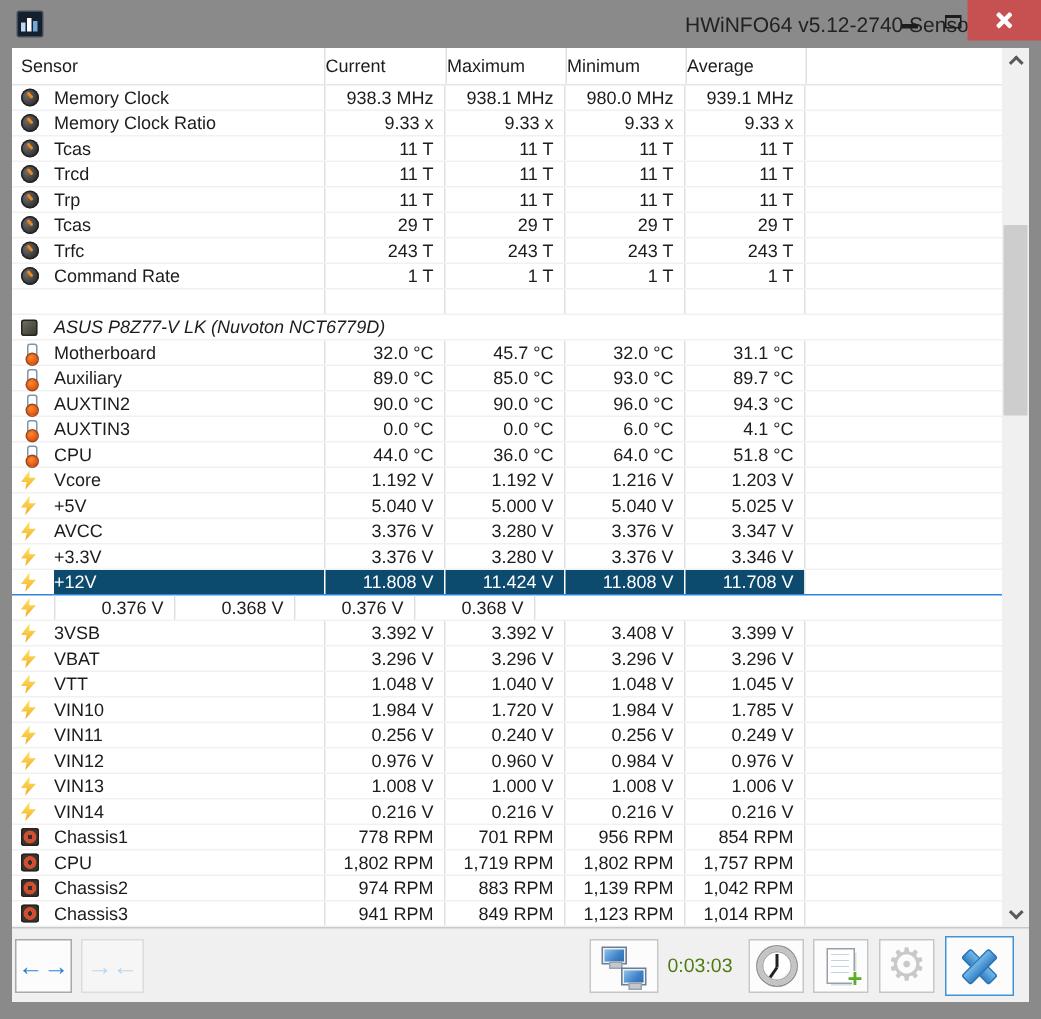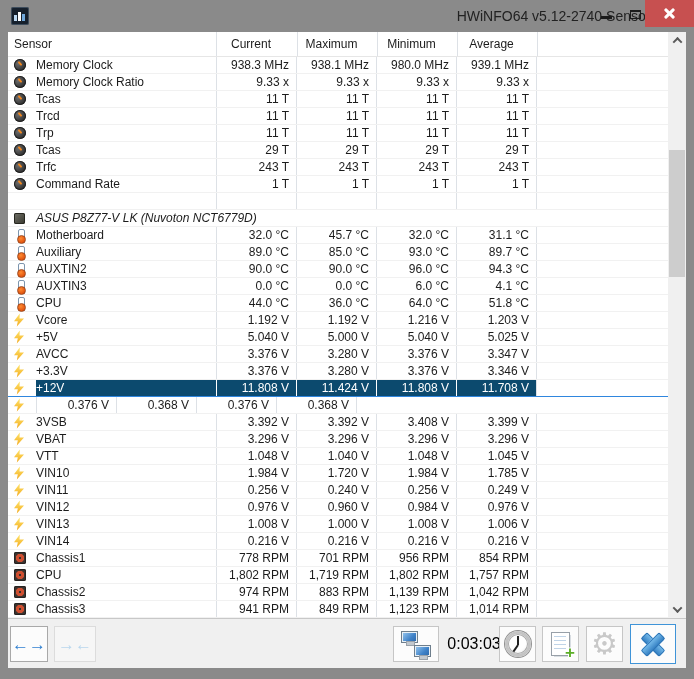--- a/index.html
+++ b/index.html
@@ -32,21 +32,21 @@
   .glyph-close::before { transform:rotate(45deg); }
   .glyph-close::after  { transform:rotate(-45deg); }
 
   
   .table-area { position:absolute; left:8px; top:32px; width:678px; height:586px; background:#fff; }
   .grid { position:absolute; left:0; top:0; width:664px; height:586px; overflow:hidden; }
   .hrow,.row { display:flex; width:660px; }
   .hrow { height:25px; line-height:24px; border-bottom:1px solid #e6e6e6; }
   .row  { height:17px; line-height:16px; border-bottom:1px solid #f1f1f1; }
   .hcell-sensor { width:208px; padding-left:6px; }
-  .hcell { width:80px; text-align:center; padding-right:12px; border-left:1px solid #dde1e6; }
+  .hcell { width:80px; text-align:left; padding-right:12px; border-left:1px solid #dde1e6; }
   .hcell.first { width:81px; }
   .hfiller,.filler { flex:1; border-left:1px solid #dde1e6; }
   .icon-cell { width:28px; padding-left:6px; display:flex; align-items:center; }
   .label-cell { width:180px; white-space:nowrap; }
   .cell { width:80px; text-align:right; padding-right:7px; border-left:1px solid #dde1e6; white-space:nowrap; }
   .row .cell:nth-of-type(1) { width:81px; }
   .row.section .label-cell { font-style:italic; overflow:visible; }
   .row.section .cell, .row.section .filler { border-left:none; }
   .row.selected .label-cell, .row.selected .cell { background:#0c4a6e; color:#fff; }
   .row.selected .cell { border-left-color:#fff; }
@@ -86,21 +86,21 @@
     background:#f0f0f0; border-top:1px solid #c8c8c8; }
   .tbtn { position:absolute; top:7px; height:36px; background:#fcfcfc; border:1px solid #c6c6c6;
     display:flex; align-items:center; justify-content:center; }
   .tbtn.raised { border-color:#a9a9a9; }
   .tbtn.disabled { border-color:#dcdcdc; background:#f6f6f6; }
   .tbtn.focused { border:1px solid #3f94d8; }
   .b-expand { left:2px; width:38px; }
   .b-collapse { left:46px; width:42px; }
   .b-monitors { left:385px; width:46px; }
   .time { position:absolute; left:437px; top:7px; width:58px; height:36px; line-height:36px;
-    text-align:center; font-size:16px; color:#000000; }
+    text-align:left; font-size:13px; color:#4d7c0f; }
   .b-clock { left:491px; width:37px; }
   .b-doc { left:534px; width:37px; }
   .b-gear { left:578px; width:37px; }
   .b-close { left:622px; width:46px; height:40px; top:5px; }
   .arrow-ch { font-size:17px; font-weight:bold; color:#2f7fd0; line-height:1; }
   .arrow-ch.dim { color:#b9d7ee; }
   .icon-monitors { position:relative; width:30px; height:26px; }
   .mon { position:absolute; width:17px; height:12px; border:1px solid #6e7e8c;
     background:linear-gradient(135deg,#9ccbf2 0%,#3f82c8 60%,#2b66a8 100%);
     box-shadow:inset 0 0 0 1px #e8f0f6; }

